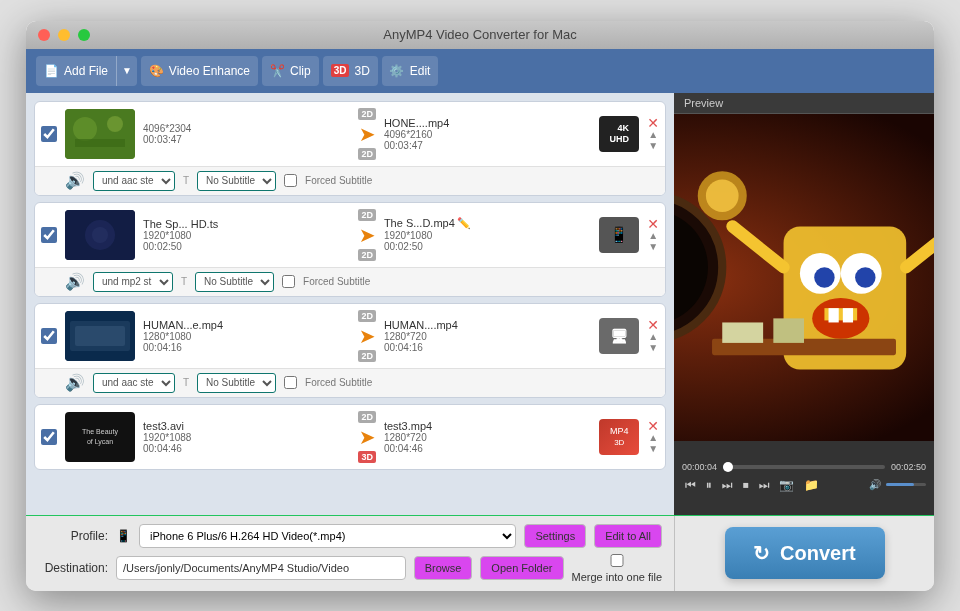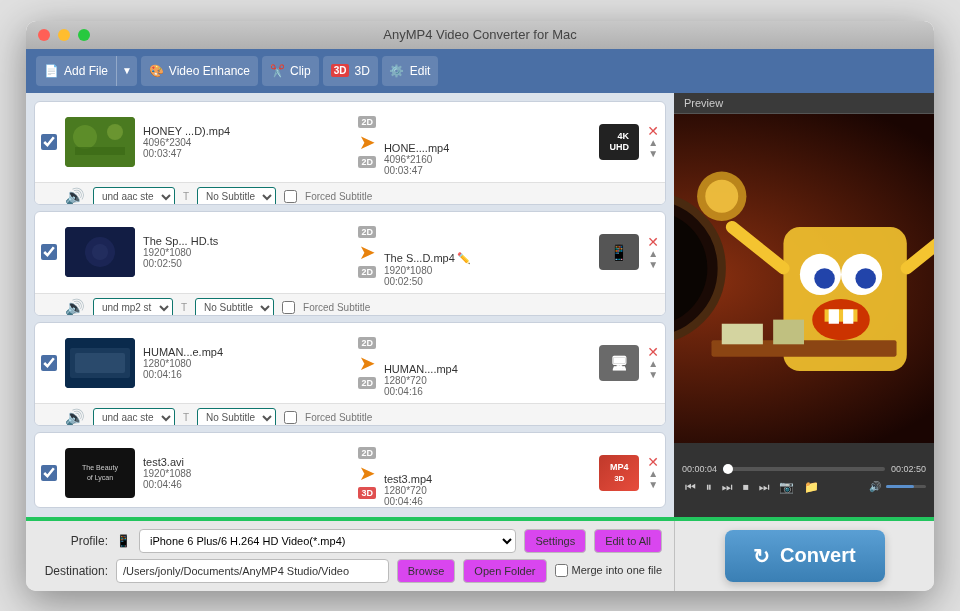--- a/index.html
+++ b/index.html
@@ -208,21 +208,20 @@
       flex: 1;
       min-width: 0;
     }
     .output-name {
       font-size: 11px;
       font-weight: 500;
       color: #333;
       white-space: nowrap;
       overflow: hidden;
       text-overflow: ellipsis;
-      margin-top: 34px;
     }
     .output-meta {
       font-size: 10px;
       color: #666;
     }
     .output-format-badge {
       width: 40px;
       height: 36px;
       border-radius: 4px;
       display: flex;
@@ -424,27 +423,28 @@
       border-radius: 4px;
       padding: 0 6px;
       background: white;
       color: #333;
     }
     .merge-label {
       display: flex;
       gap: 4px;
       font-size: 11px;
       color: #333;
+      flex-direction: column;
     }
     
     .bottom-area {
       display: flex;
       align-items: stretch;
       background: #e8e8e8;
-      border-top: 4px solid #22c55e;
+      border-top: 1px solid #22c55e;
     }
     .bottom-left {
       flex: 1;
       padding: 8px 12px;
       display: flex;
       flex-direction: column;
       gap: 6px;
     }
     .bottom-right {
       width: 260px;
@@ -520,21 +520,20 @@
           <input type="checkbox" class="file-checkbox" checked="" style="">
           <div class="file-thumbnail thumb-video1">
             <svg width="70" height="50" viewBox="0 0 70 50">
               <rect width="70" height="50" fill="#4a7a20"></rect>
               <circle cx="20" cy="20" r="12" fill="#6a9a30" opacity="0.6"></circle>
               <rect x="10" y="30" width="50" height="8" fill="#3a6a15" opacity="0.7"></rect>
               <circle cx="50" cy="15" r="8" fill="#8ab040" opacity="0.5"></circle>
             </svg>
           </div>
           <div class="file-info">
-            <div class="file-name">HONEY ...D).mp4</div>
             <div class="file-meta">4096*2304<br>00:03:47</div>
           </div>
           <div class="convert-arrow">
             <span class="badge-2d">2D</span>
             <span class="arrow-icon">➤</span>
             <span class="badge-2d">2D</span>
           </div>
           <div class="output-info">
             <div class="output-name">HONE....mp4</div>
             <div class="output-meta">4096*2160<br>00:03:47</div>
@@ -670,21 +669,21 @@
           <div class="convert-arrow">
             <span class="badge-2d">2D</span>
             <span class="arrow-icon">➤</span>
             <span class="badge-2d" style="background:#e05050;">3D</span>
           </div>
           <div class="output-info">
             <div class="output-name">test3.mp4</div>
             <div class="output-meta">1280*720<br>00:04:46</div>
           </div>
           <div class="output-format-badge badge-mp4-3d">
-            <div style="font-size:9px;font-weight:bold;">MP4<br><span style="font-size:8px;">3D</span></div>
+            <div style="font-size:9px;font-weight:normal;">MP4<br><span style="font-size:8px;">3D</span></div>
           </div>
           <div class="item-controls">
             <button class="item-close">✕</button>
             <div class="item-arrows">
               <button class="item-arrow-btn">▲</button>
               <button class="item-arrow-btn">▼</button>
             </div>
           </div>
         </div>
       </div>

